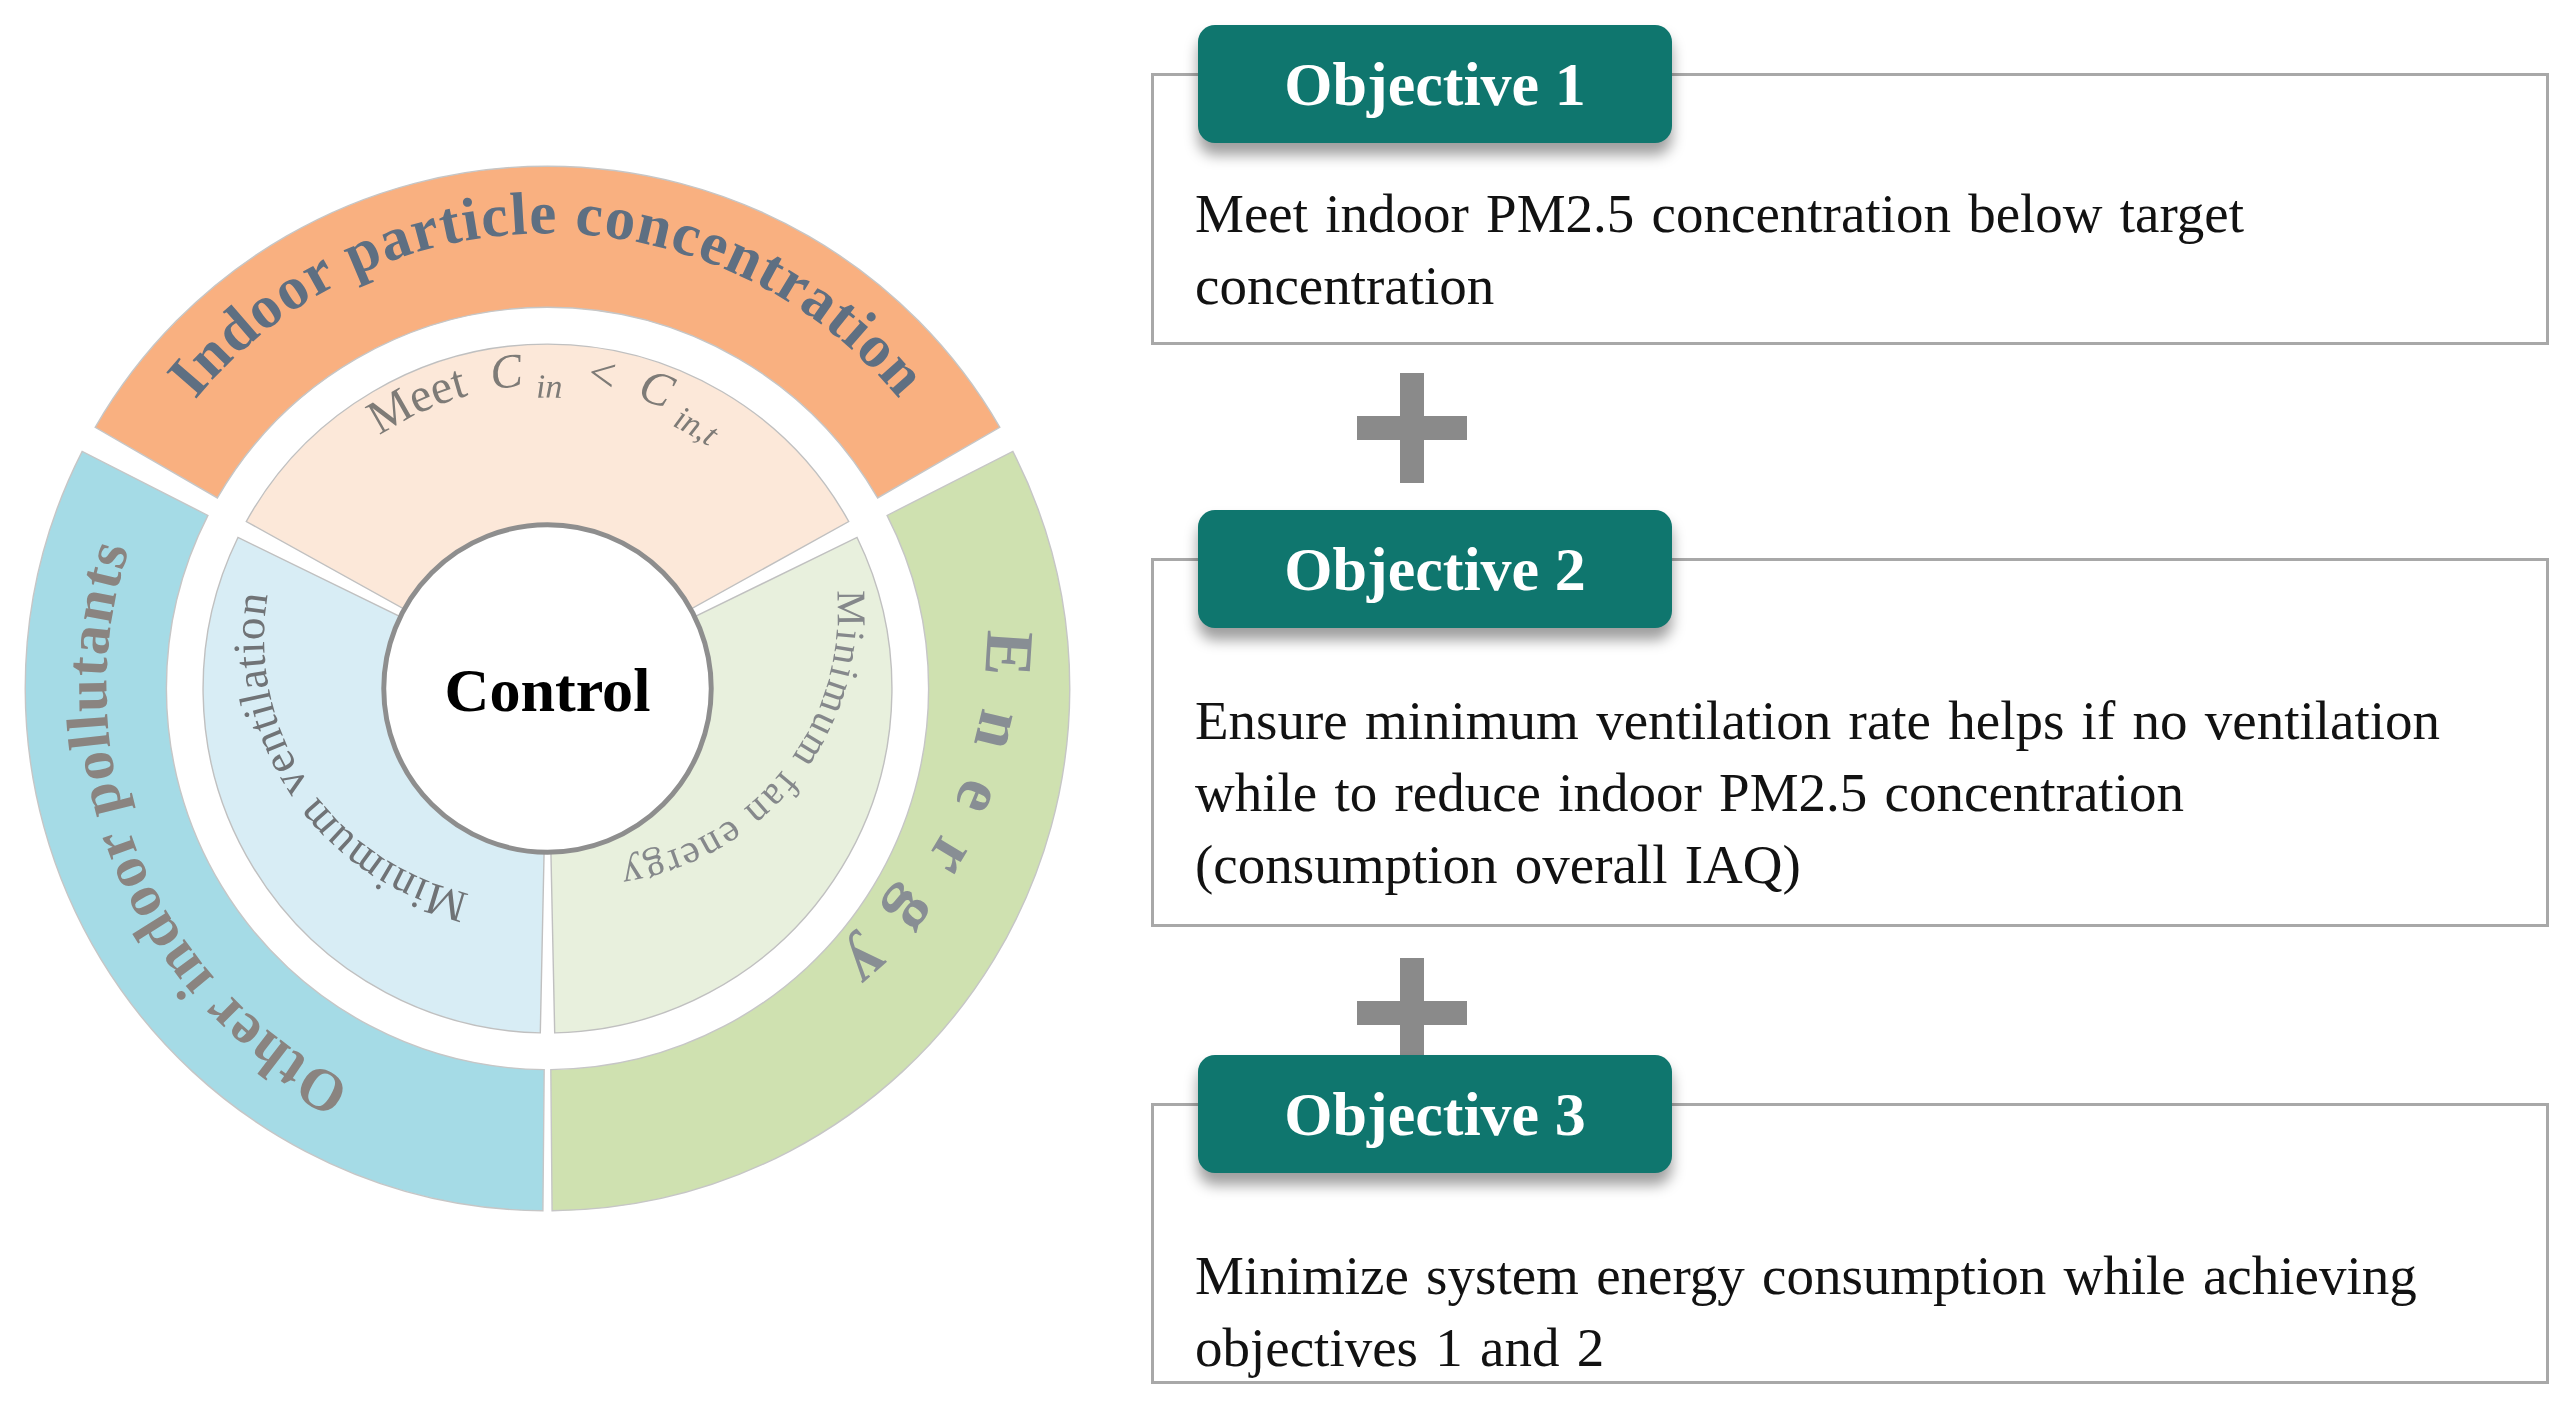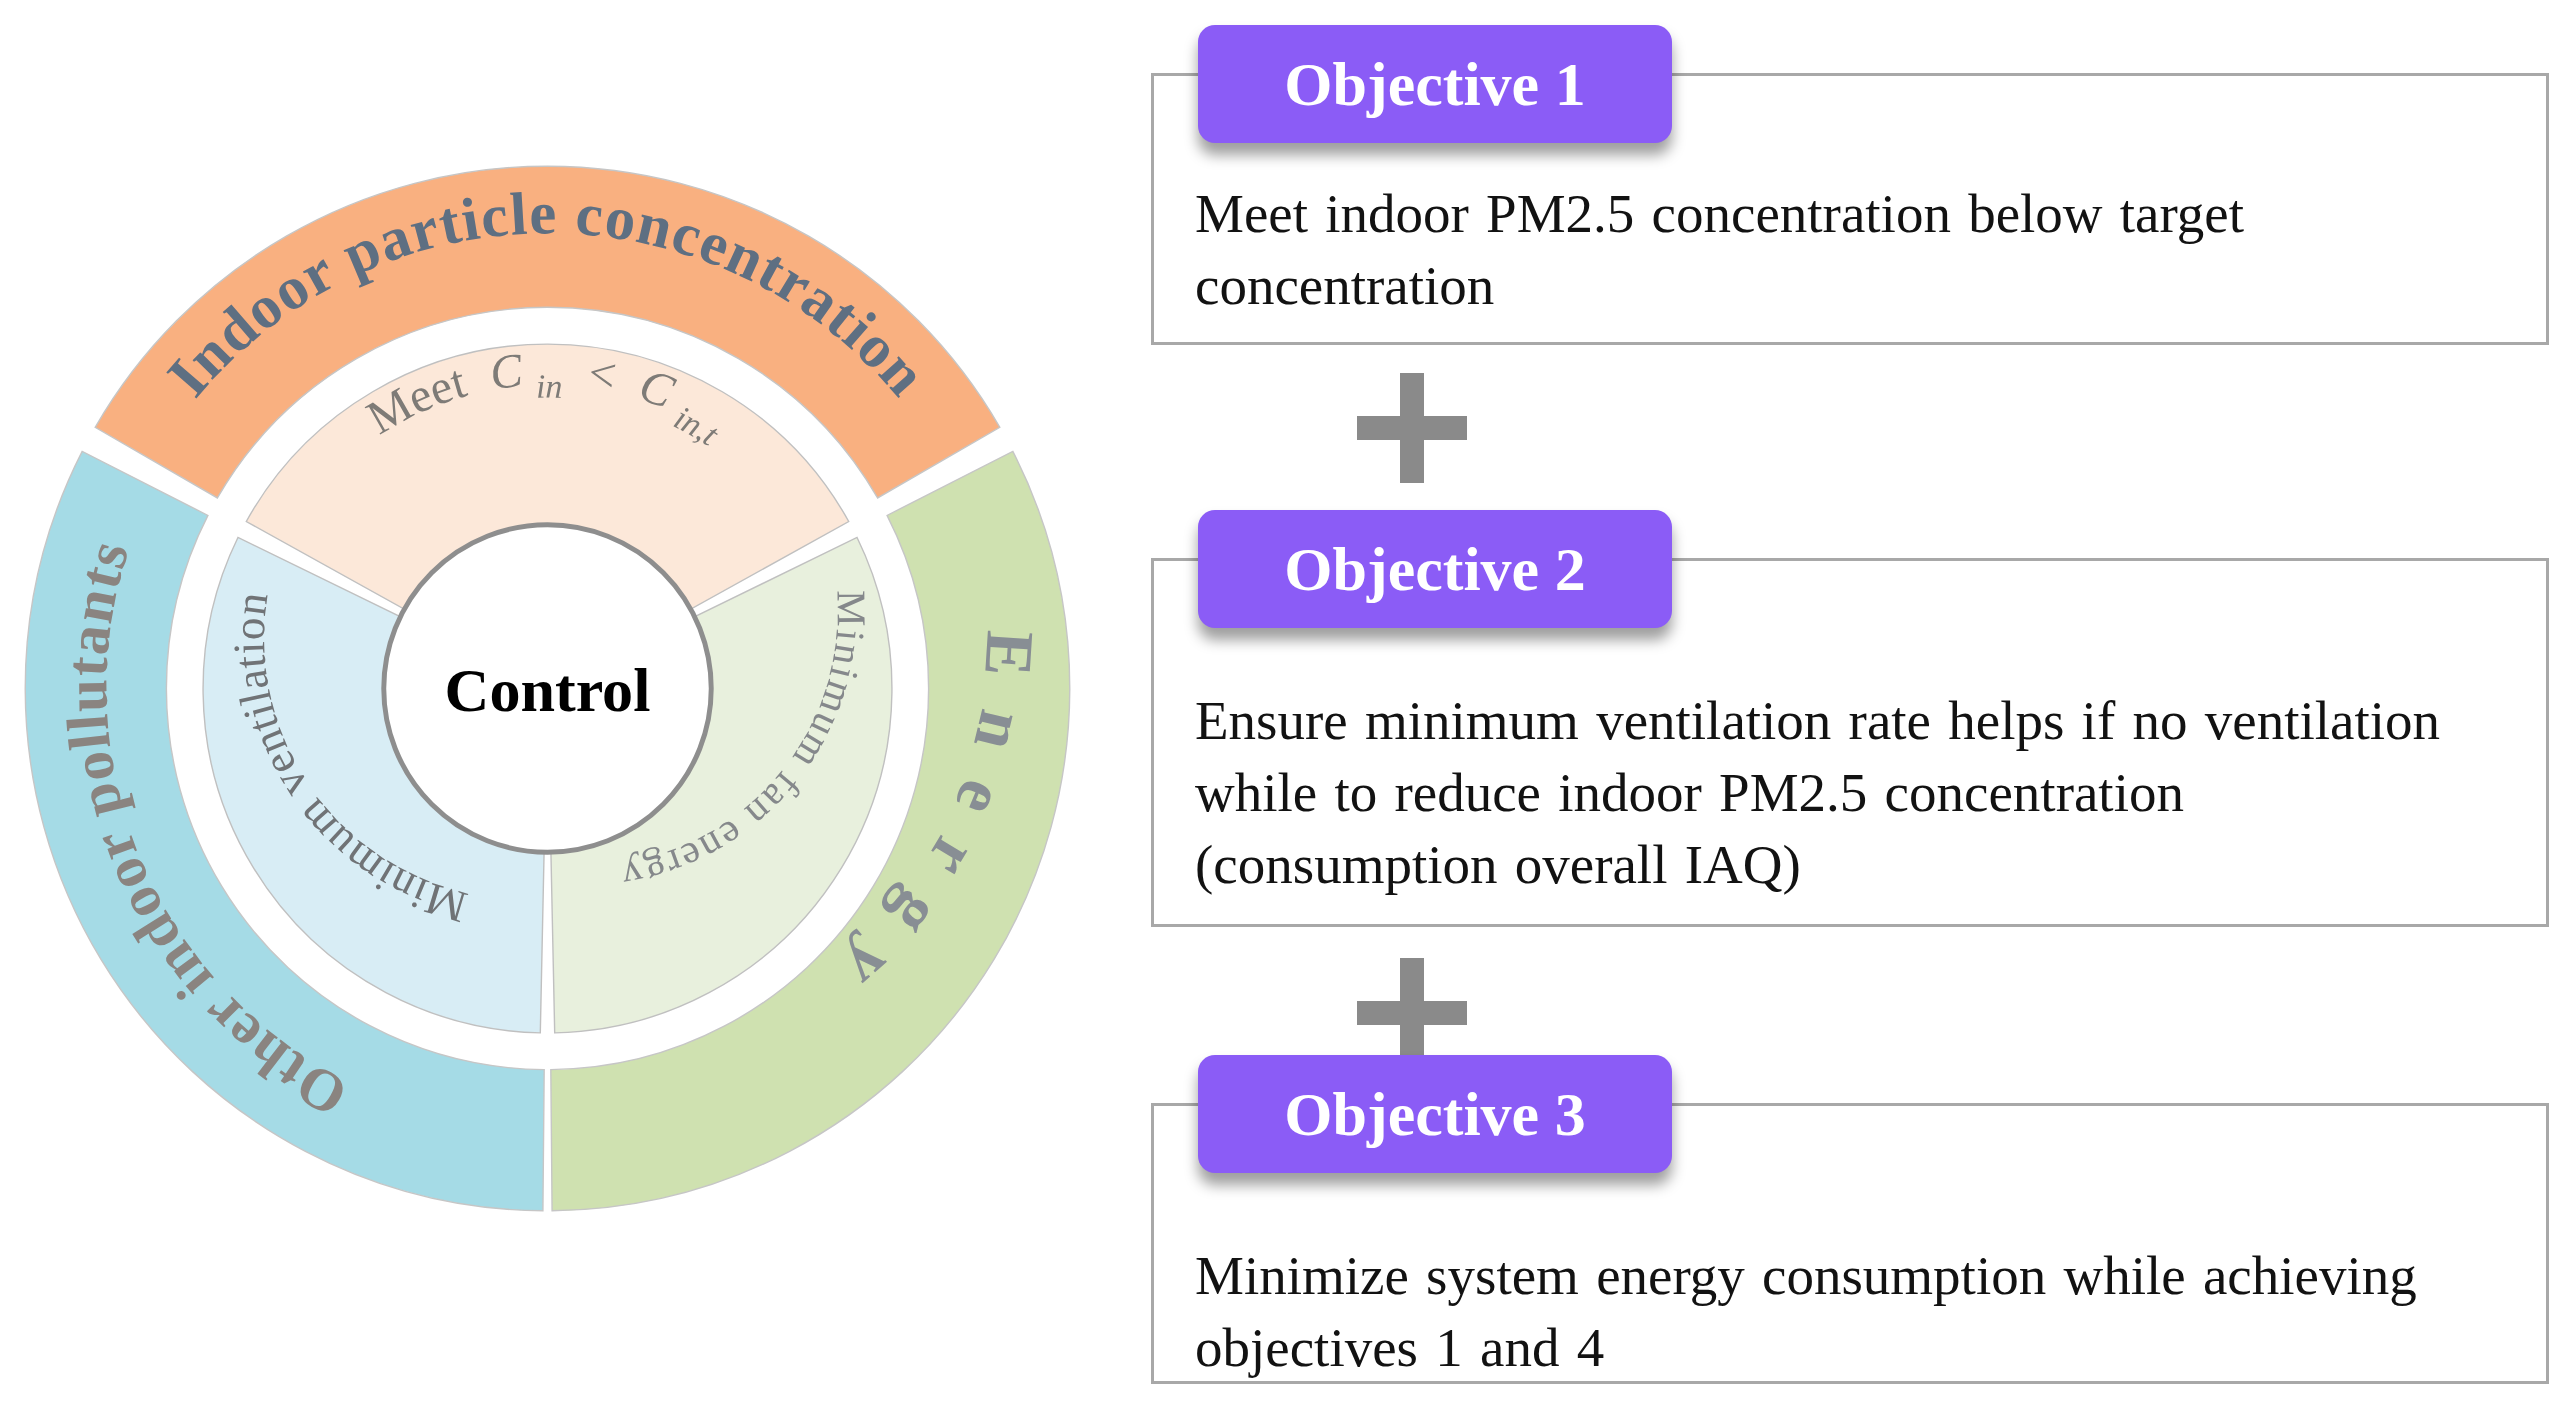--- a/index.html
+++ b/index.html
@@ -43,21 +43,21 @@
   #obj-box-1 { top: 73px;  height: 272px; }
   #obj-box-2 { top: 558px;  height: 369px; }
   #obj-box-3 { top: 1103px; height: 281px; }
 
   .obj-tab {
     position: absolute;
     left: 44px;
     top: -51px;
     width: 474px;
     height: 118px;
-    background: #8b5cf6;
+    background: #0f766e;
     border-radius: 17px;
     box-shadow: 0 11.3px 14px rgba(0,0,0,0.38);
     color: #ffffff;
     font-size: 62px;
     font-weight: 700;
     line-height: 118px;
     text-align: center;
     z-index: 3;
   }
 
@@ -177,18 +177,18 @@
 
   <div class="plus" id="plus-2">
     <div class="bar-h"></div>
     <div class="bar-v"></div>
   </div>
 
   <div class="obj-box" id="obj-box-3">
     <div class="obj-tab">Objective 3</div>
     <div class="obj-text">
       <div class="obj-line">Minimize system energy consumption while achieving</div>
-      <div class="obj-line">objectives 1 and 4</div>
+      <div class="obj-line">objectives 1 and 2</div>
     </div>
   </div>
 
 </div>
 
 
 </body></html>

